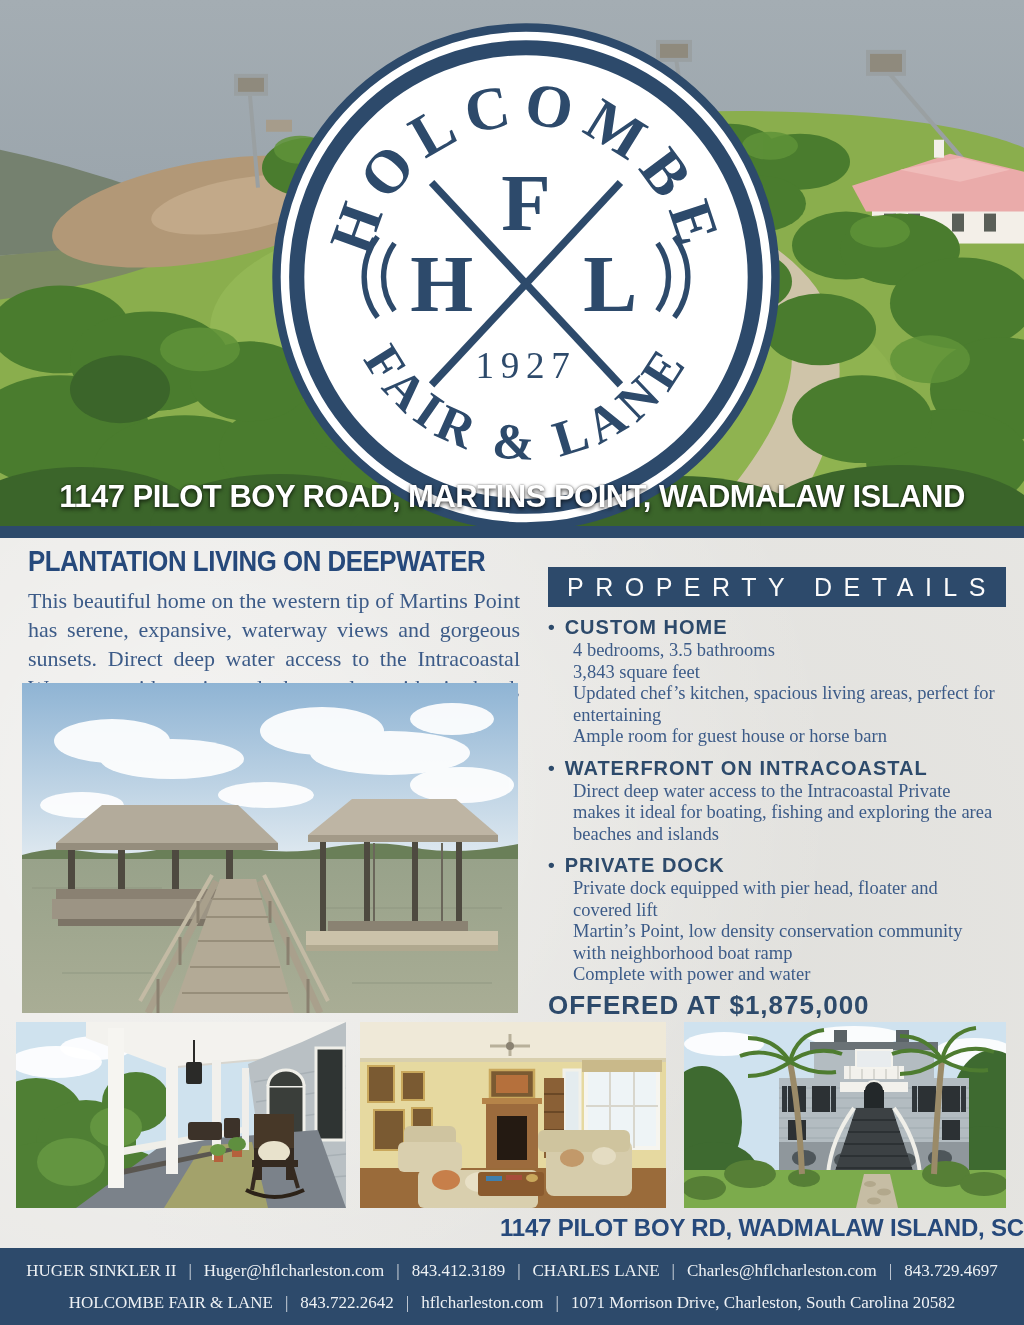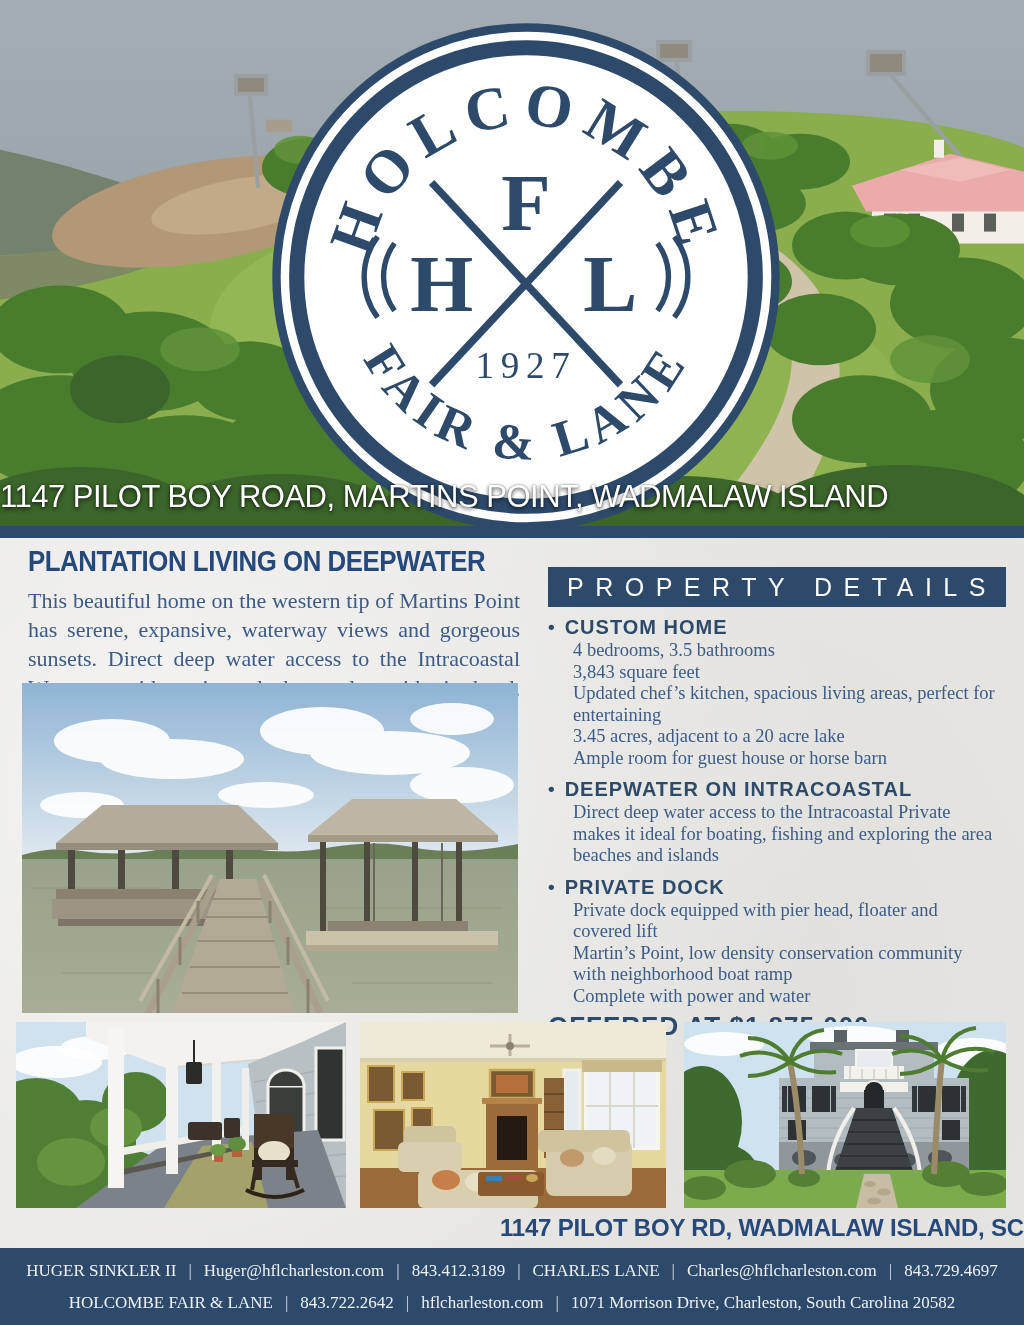--- a/index.html
+++ b/index.html
@@ -10,22 +10,22 @@
       radial-gradient(ellipse at 20% 60%, rgba(255,255,255,.5), rgba(255,255,255,0) 55%),
       radial-gradient(ellipse at 75% 75%, rgba(210,210,205,.35), rgba(210,210,205,0) 60%);
     overflow:hidden;
     font-family:"Liberation Sans", sans-serif;
   }
   
   .hero{position:absolute;left:0;top:0;width:1024px;height:526px;}
   .hero svg{display:block;width:100%;height:100%;}
   .logo-badge{position:absolute;left:14px;top:14px;width:156px;height:156px;}
   .hero-address{
-    position:absolute;left:0;right:0;bottom:11px;
-    color:#ffffff;font-weight:normal;font-size:31px;letter-spacing:-.5px;
+    position:absolute;left:0;right:0;bottom:11px;text-align:center;
+    color:#ffffff;font-weight:bold;font-size:31px;letter-spacing:-.5px;
     text-shadow:0 2px 4px rgba(0,0,0,.65), 0 0 2px rgba(0,0,0,.5);
     white-space:nowrap;
   }
   .hero-bar{position:absolute;left:0;top:526px;width:1024px;height:12px;background:#2d4a6b;}
   
   .intro{position:absolute;left:28px;top:544px;width:492px;}
   .intro h1{
     margin:0;color:#26497b;font-size:30px;font-weight:bold;white-space:nowrap;
     transform:scaleX(.86);transform-origin:left center;letter-spacing:-.5px;
   }
@@ -331,27 +331,26 @@
     <div class="band">
       <span>PROPERTY DETAILS</span>
     </div>
 
     <div class="detail-item">
       <div class="detail-title"><span class="bullet">•</span><span>CUSTOM HOME</span></div>
       <div class="detail-lines">
         <div>4 bedrooms, 3.5 bathrooms</div>
         <div>3,843 square feet</div>
         <div>Updated chef’s kitchen, spacious living areas, perfect for entertaining</div>
-        <div>3.45 acres, adjacent to a 20 acre lake</div>
         <div>Ample room for guest house or horse barn</div>
       </div>
     </div>
 
     <div class="detail-item">
-      <div class="detail-title"><span class="bullet">•</span><span>DEEPWATER ON INTRACOASTAL</span></div>
+      <div class="detail-title"><span class="bullet">•</span><span>WATERFRONT ON INTRACOASTAL</span></div>
       <div class="detail-lines">
         <div>Direct deep water access to the Intracoastal Private makes it ideal for boating, fishing and exploring the area beaches and islands</div>
       </div>
     </div>
 
     <div class="detail-item">
       <div class="detail-title"><span class="bullet">•</span><span>PRIVATE DOCK</span></div>
       <div class="detail-lines">
         <div>Private dock equipped with pier head, floater and covered lift</div>
         <div>Martin’s Point, low density conservation community with neighborhood boat ramp</div>

